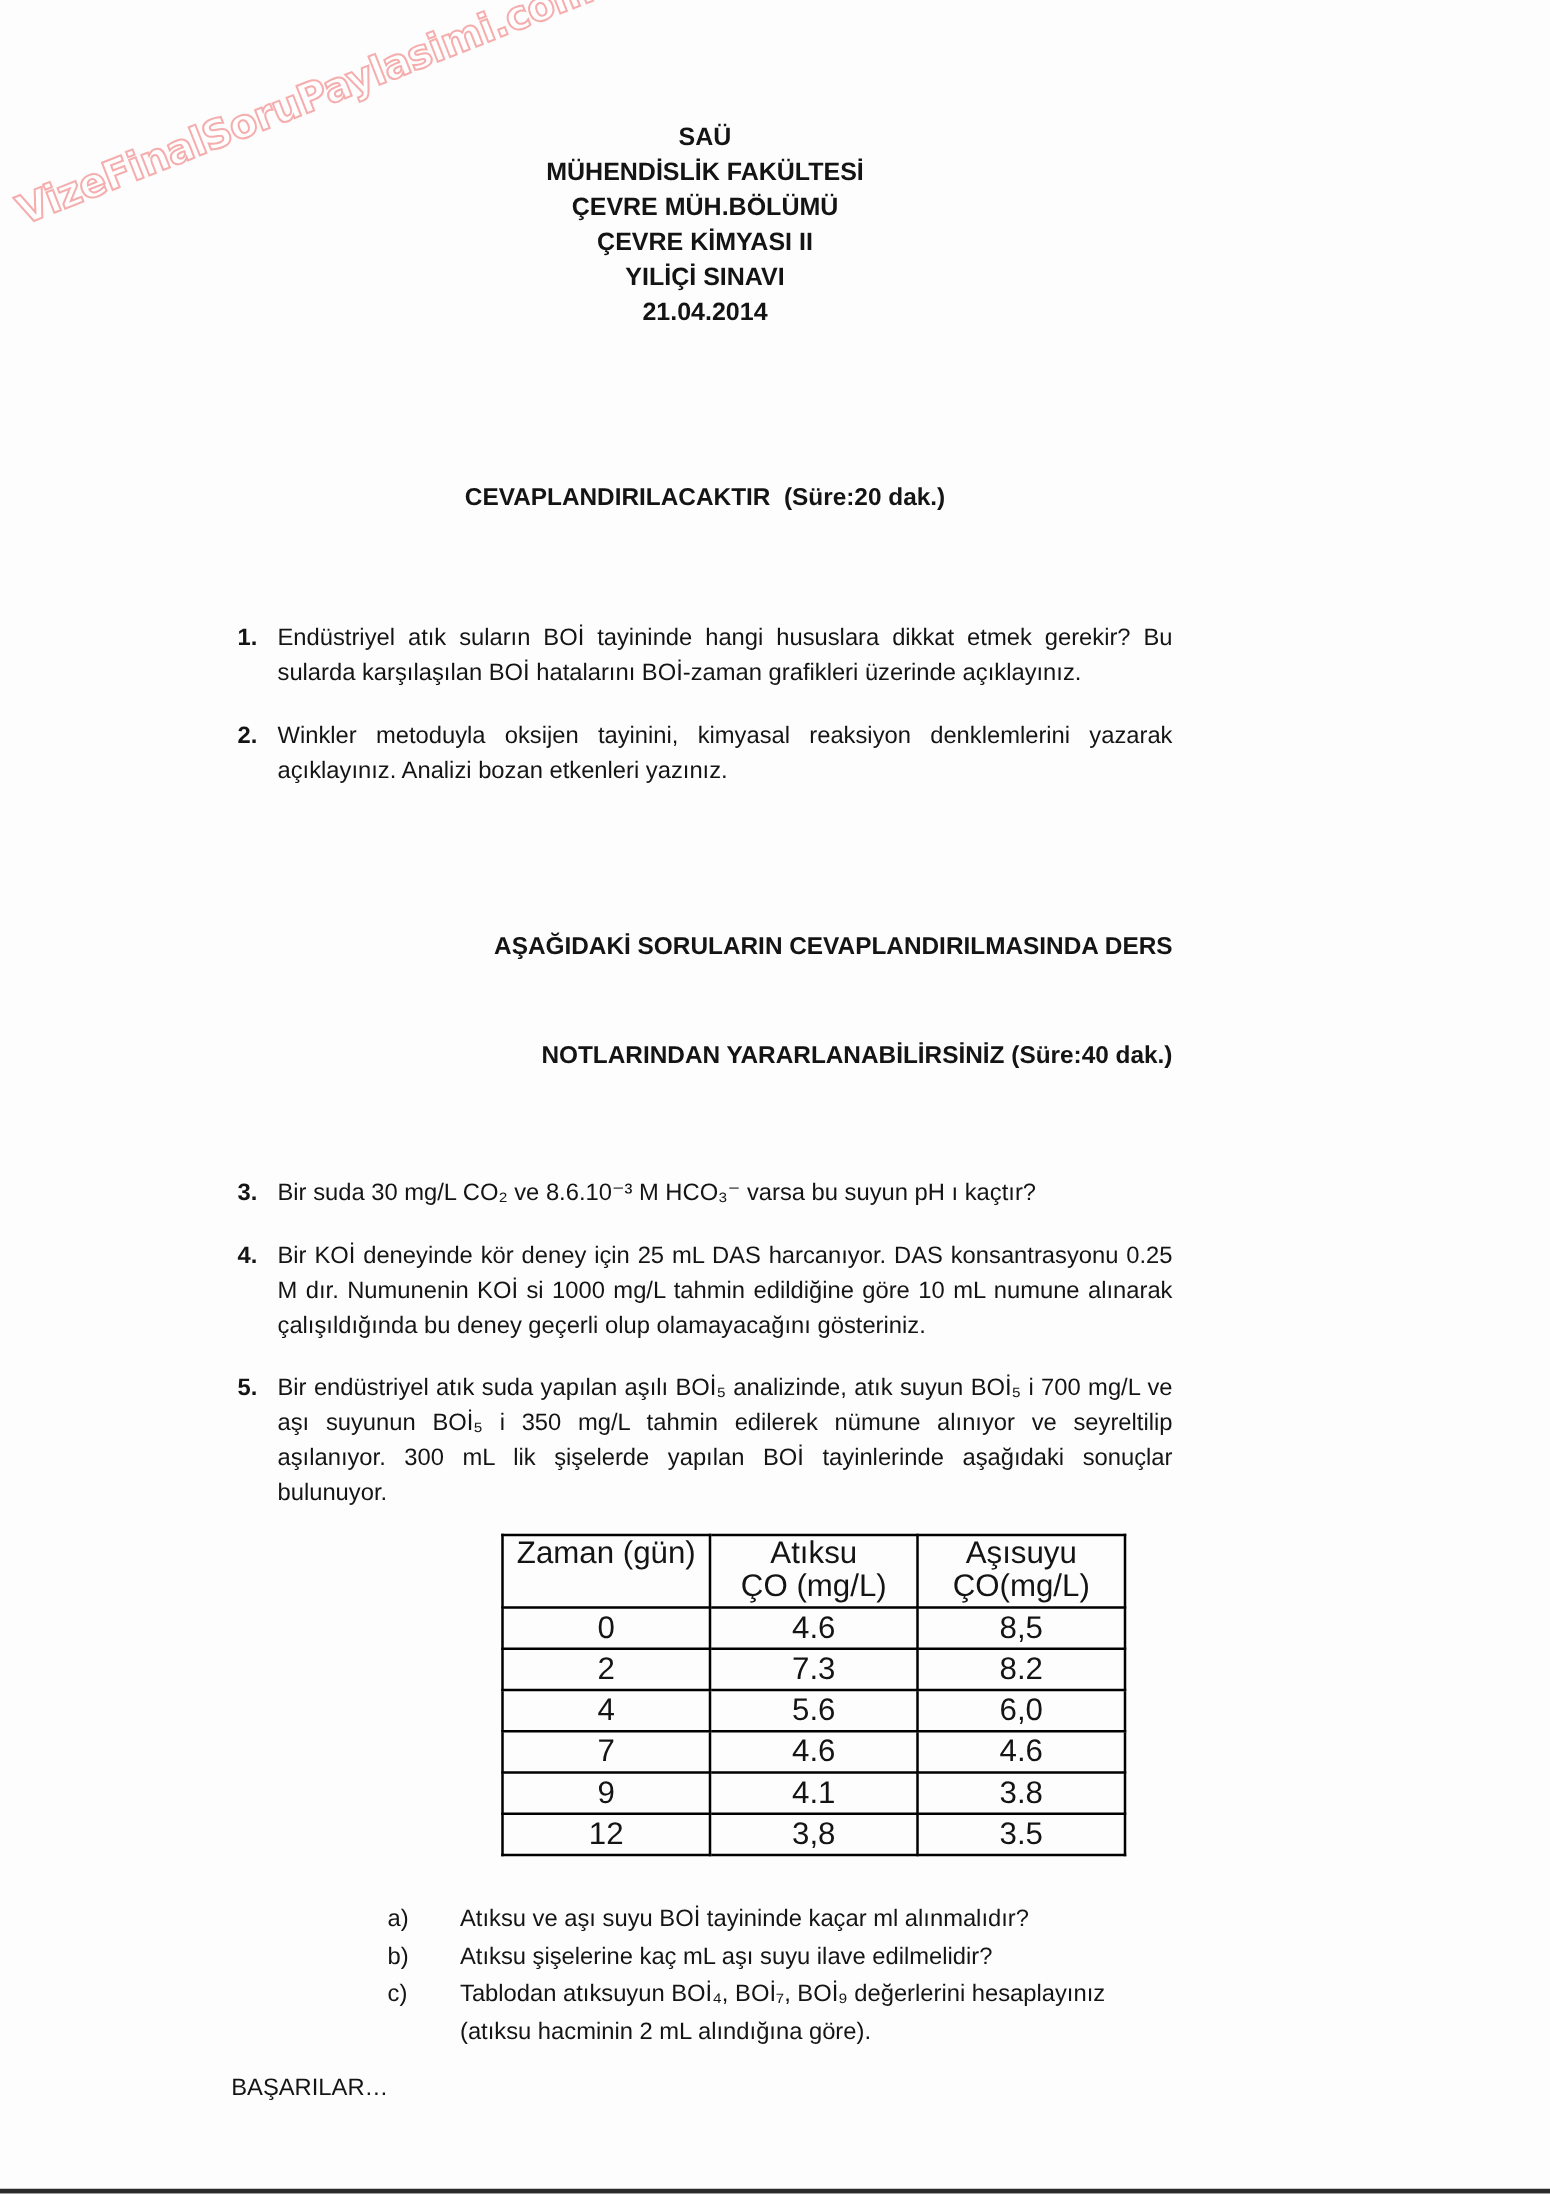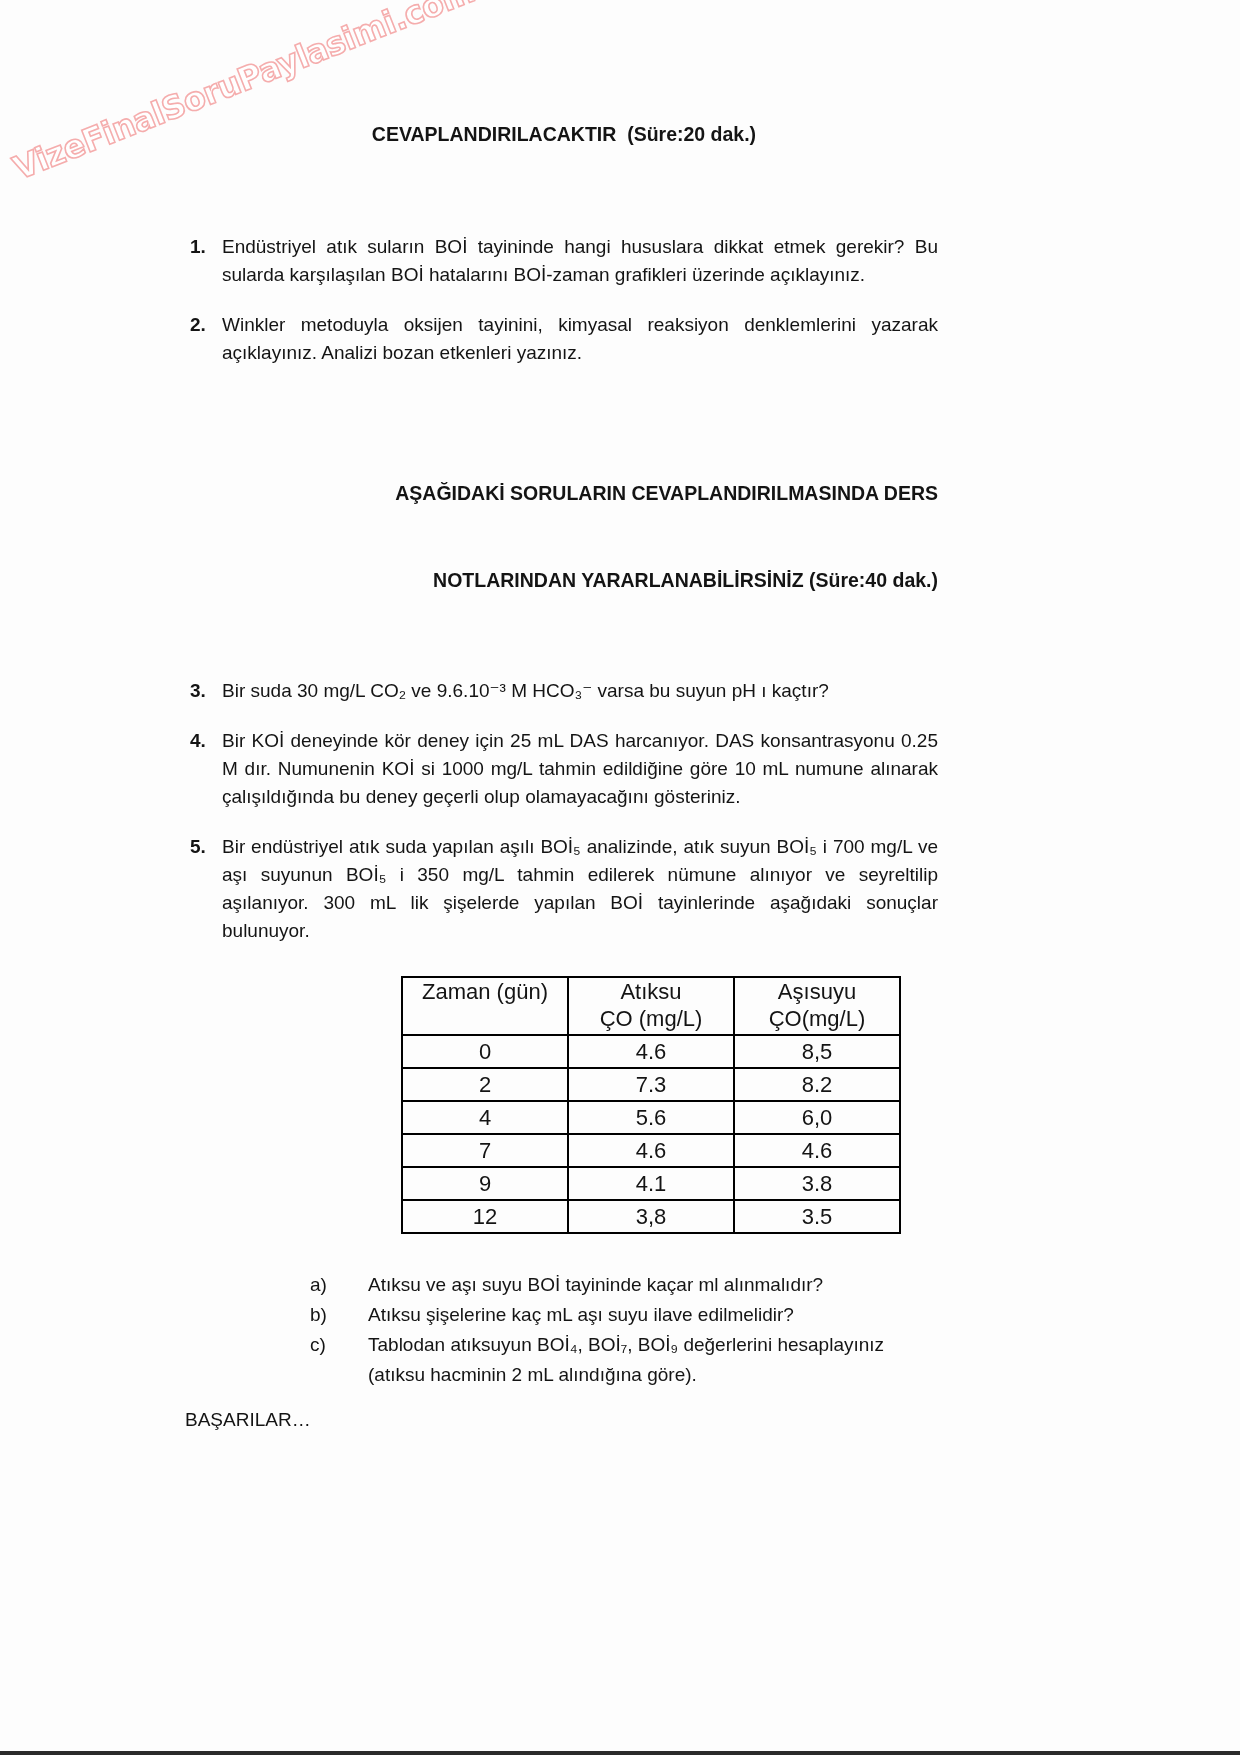--- a/index.html
+++ b/index.html
@@ -65,23 +65,23 @@
     font-weight:bold;
   }
   .qtext{
     flex:1;
     margin:0;
     text-align:justify;
   }
   .q-single .qtext{text-align:left;}
   table.data-table{
     border-collapse:collapse;
-    margin-top:31px;
+    margin-top:18px;
     margin-left:211px;
-    font-size:22px;
+    font-size:25px;
   }
   .data-table th,.data-table td{
     border:2px solid #000;
     text-align:center;
     font-weight:normal;
     padding:0 6px;
   }
   .data-table th{
     width:152px;
     height:56px;
@@ -119,20 +119,28 @@
 </style>
 </head>
 <body>
 
 <div class="page">
 
   <div class="watermark">VizeFinalSoruPaylasimi.com</div>
 
   <div class="content">
 
+    <header class="doc-header">
+      <div>SAÜ</div>
+      <div>MÜHENDİSLİK FAKÜLTESİ</div>
+      <div>ÇEVRE MÜH.BÖLÜMÜ</div>
+      <div>ÇEVRE KİMYASI II</div>
+      <div>YILİÇİ SINAVI</div>
+      <div>21.04.2014</div>
+    </header>
 
     <div class="section-heading sh1">
       <div>CEVAPLANDIRILACAKTIR  (Süre:20 dak.)</div>
     </div>
 
     <div class="question q1">
       <span class="qnum">1.</span>
       <p class="qtext">Endüstriyel atık suların BOİ tayininde hangi hususlara dikkat etmek gerekir? Bu sularda karşılaşılan BOİ hatalarını BOİ-zaman grafikleri üzerinde açıklayınız.</p>
     </div>
 
@@ -141,21 +149,21 @@
       <p class="qtext">Winkler metoduyla oksijen tayinini, kimyasal reaksiyon denklemlerini yazarak açıklayınız. Analizi bozan etkenleri yazınız.</p>
     </div>
 
     <div class="section-heading sh2">
       <div>AŞAĞIDAKİ SORULARIN CEVAPLANDIRILMASINDA DERS</div>
       <div>NOTLARINDAN YARARLANABİLİRSİNİZ (Süre:40 dak.)</div>
     </div>
 
     <div class="question q3 q-single">
       <span class="qnum">3.</span>
-      <p class="qtext">Bir suda 30 mg/L CO₂ ve 9.6.10⁻³ M HCO₃⁻ varsa bu suyun pH ı kaçtır?</p>
+      <p class="qtext">Bir suda 30 mg/L CO₂ ve 8.6.10⁻³ M HCO₃⁻ varsa bu suyun pH ı kaçtır?</p>
     </div>
 
     <div class="question">
       <span class="qnum">4.</span>
       <p class="qtext">Bir KOİ deneyinde kör deney için 25  mL DAS harcanıyor. DAS konsantrasyonu 0.25 M dır. Numunenin KOİ si 1000 mg/L tahmin edildiğine göre 10 mL numune alınarak çalışıldığında bu deney geçerli olup olamayacağını gösteriniz.</p>
     </div>
 
     <div class="question">
       <span class="qnum">5.</span>
       <p class="qtext">Bir endüstriyel atık suda yapılan aşılı BOİ₅ analizinde, atık suyun BOİ₅ i 700 mg/L ve aşı suyunun BOİ₅ i 350 mg/L tahmin edilerek nümune alınıyor ve seyreltilip aşılanıyor. 300 mL lik şişelerde yapılan BOİ tayinlerinde aşağıdaki sonuçlar bulunuyor.</p>

